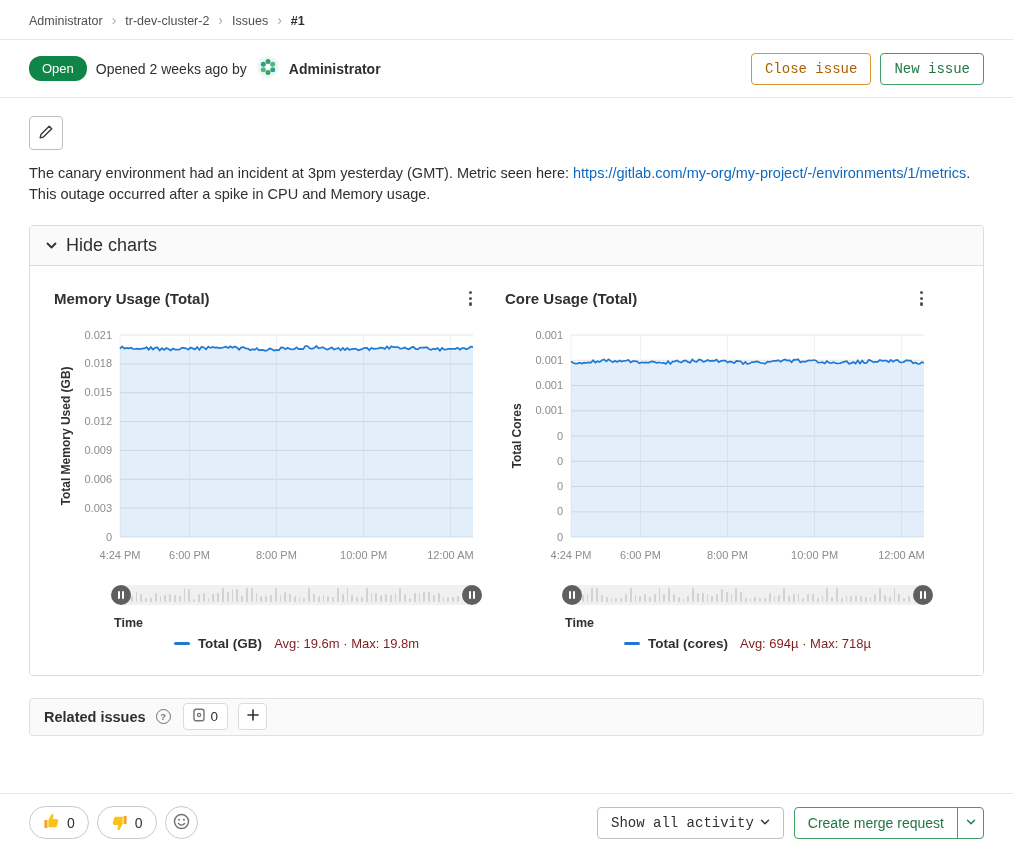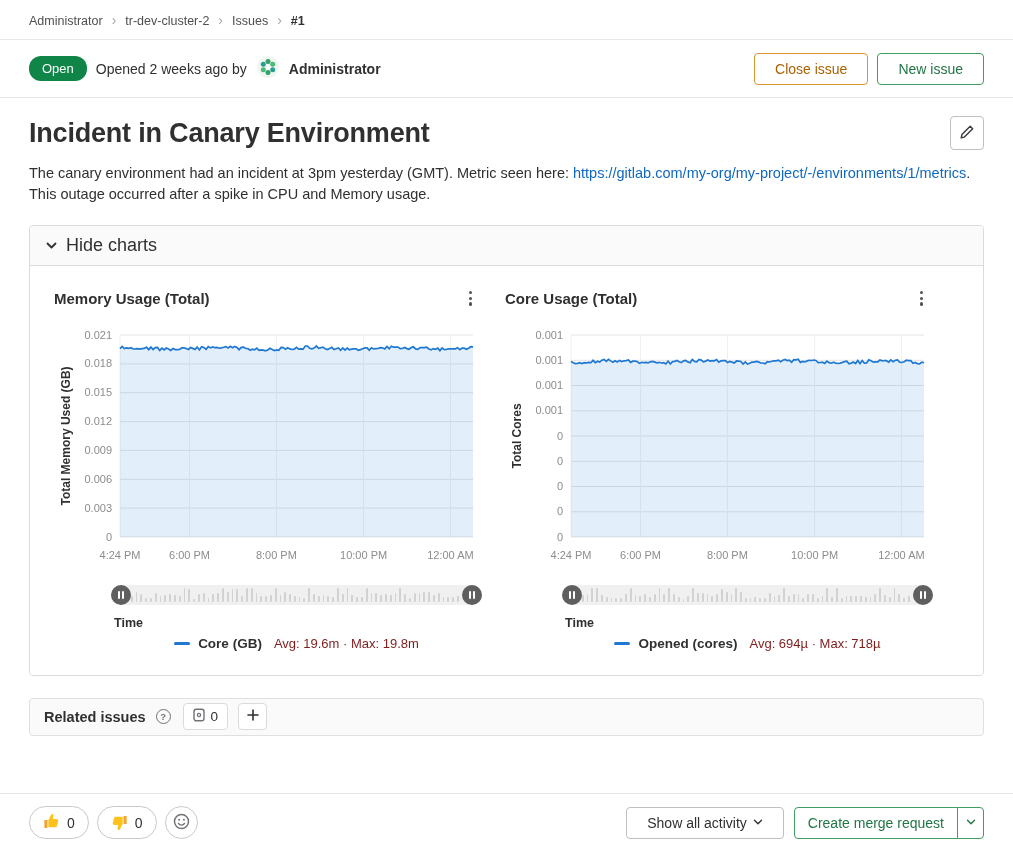--- a/index.html
+++ b/index.html
@@ -12,21 +12,21 @@
   .breadcrumb{display:flex;align-items:center;gap:9px;padding-top:13px;padding-bottom:11px;border-bottom:1px solid #e8e8e8;font-size:12.5px;color:#4f4f4f}
   .crumb{cursor:pointer}
   .crumb.current{font-weight:bold;color:#303030;cursor:default}
   .crumb-sep::after{content:"›";color:#a7a7a7;font-size:14px;line-height:1}
 
   
   .status-bar{display:flex;align-items:center;gap:9px;height:58px;border-bottom:1px solid #e8e8e8;font-size:14px}
   .badge-open{background:var(--open-badge);color:#fff;border-radius:12px;padding:5px 13px;font-size:13px}
   .author{font-weight:bold}
   .spacer{flex:1}
-  .btn{height:32px;padding:0 20px;border-radius:4px;border:1px solid #bfbfbf;background:#fff;font-size:14px;display:inline-flex;align-items:center;gap:6px;color:#303030;cursor:pointer;font-family:Liberation Sans, sans-serif}
+  .btn{height:32px;padding:0 13px;border-radius:4px;border:1px solid #bfbfbf;background:#fff;font-size:14px;display:inline-flex;align-items:center;gap:6px;color:#303030;cursor:pointer;font-family:Liberation Mono, monospace}
   .btn-close{color:var(--close-button);border-color:#d99530}
   .btn-confirm{color:var(--confirm);border-color:#3f9e64}
 
   
   .title-row{display:flex;justify-content:space-between;align-items:center;margin-top:18px}
   .title-row h1{font-size:27px;font-weight:bold;letter-spacing:-.2px}
   .icon-btn{width:34px;height:34px;border:1px solid #bfbfbf;border-radius:4px;background:#fff;display:flex;align-items:center;justify-content:center;cursor:pointer}
   .description{margin-top:13px;font-size:14.5px;line-height:21px}
   .description a{color:var(--link);cursor:pointer;text-decoration:none}
 
@@ -105,21 +105,20 @@
         <circle cx="12" cy="12" r="2" fill="#fff"></circle>
       </svg>
     </span>
     <span class="author">Administrator</span>
     <span class="spacer"></span>
     <button class="btn btn-close">Close issue</button>
     <button class="btn btn-confirm">New issue</button>
   </div>
 
   <div class="title-row px">
-    <h1>Incident in Canary Environment</h1>
     <button class="icon-btn">
       <span>
         <svg width="16" height="16" viewBox="0 0 16 16">
           <path d="M11.2 2.3l2.5 2.5-8.3 8.3-3.2.7.7-3.2 8.3-8.3z" fill="none" stroke="#3a383f" stroke-width="1.4" stroke-linejoin="round"></path>
         </svg>
       </span>
     </button>
   </div>
 
   <p class="description px"><span>The canary environment had an incident at 3pm yesterday (GMT). Metric seen here: </span><a>https://gitlab.com/my-org/my-project/-/environments/1/metrics</a><span>. This outage occurred after a spike in CPU and Memory usage.</span></p>
@@ -254,21 +253,21 @@
                 <i></i>
               </div>
             <div class="scrub-handle right">
                 <i></i>
                 <i></i>
               </div>
           </div>
           <div class="xaxis-name">Time</div>
           <div class="legend">
             <span class="swatch"></span>
-            <span class="legend-label">Core (GB)</span>
+            <span class="legend-label">Total (GB)</span>
             <span class="legend-stats">Avg: 19.6m · Max: 19.8m</span>
           </div>
         </div>
 
         <div class="chart">
           <div class="chart-head">
             <h3>Core Usage (Total)</h3>
             <div class="kebab">
                 <i></i>
                 <i></i>
@@ -386,21 +385,21 @@
                 <i></i>
               </div>
             <div class="scrub-handle right">
                 <i></i>
                 <i></i>
               </div>
           </div>
           <div class="xaxis-name">Time</div>
           <div class="legend">
             <span class="swatch"></span>
-            <span class="legend-label">Opened (cores)</span>
+            <span class="legend-label">Total (cores)</span>
             <span class="legend-stats">Avg: 694µ · Max: 718µ</span>
           </div>
         </div>
 
       </div>
     </div>
   </div>
 
 
   <div class="px">

